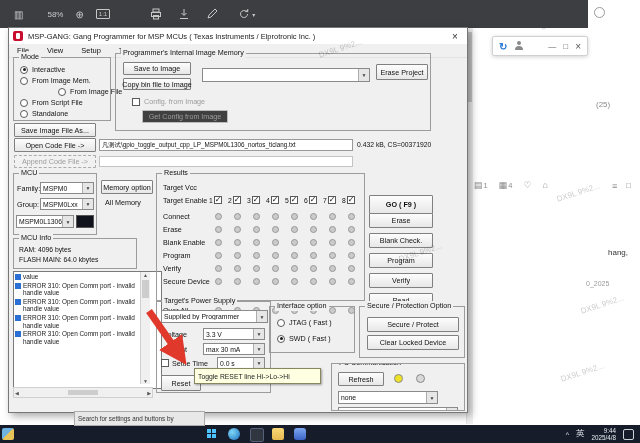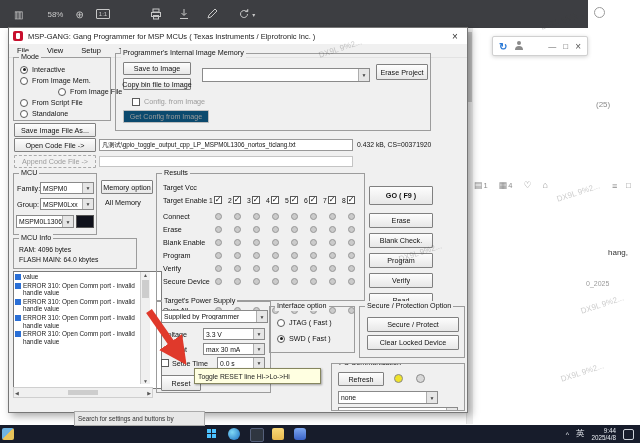--- a/index.html
+++ b/index.html
@@ -16,21 +16,21 @@
   .tilogo{width:10px;height:10px;background:#c8102e;border-radius:2px;margin:0 5px 0 4px;position:relative;}
   .tilogo::after{content:"";position:absolute;left:3px;top:2px;width:4px;height:6px;background:#fff;border-radius:1px;}
   .wtitle{font-size:7.5px;color:#222;white-space:nowrap;overflow:hidden;flex:1;}
   .wclose{width:16px;height:14px;display:flex;align-items:center;justify-content:center;font-size:10px;color:#333;margin-right:4px;}
   .menubar{position:absolute;left:0;top:16px;right:0;height:13px;display:flex;align-items:center;gap:18px;padding-left:8px;background:#f0f0f0;border-bottom:1px solid #e2e2e2;}
   .menubar span{font-size:7.5px;color:#111;}
   .grp{position:absolute;border:1px solid #9c9c9c;box-sizing:border-box;}
   .lg{position:absolute;top:-6px;left:5px;background:#f0f0f0;padding:0 2px;font-size:7.2px;line-height:10px;color:#111;white-space:nowrap;}
   .btn{position:absolute;box-sizing:border-box;border:1px solid #808080;background:linear-gradient(#fdfdfd,#e7e7e7);display:flex;align-items:center;justify-content:center;font-size:7.2px;color:#111;white-space:nowrap;border-radius:1px;}
   .btn.dis{color:#9c9c9c;border:1px dashed #ababab;background:#f1f1f1;}
-  .btn.dis2{color:#9c9c9c;border:1px solid #bdbdbd;background:#0c4a6e;}
+  .btn.dis2{color:#9c9c9c;border:1px solid #bdbdbd;background:#404040;margin-left:19px;}
   .combo{position:absolute;box-sizing:border-box;background:#fff;border:1px solid #8a8a8a;display:flex;align-items:center;padding-left:2px;font-size:6.8px;color:#111;overflow:hidden;}
   .combo .cv{white-space:nowrap;overflow:hidden;}
   .combo .ca{position:absolute;right:0;top:0;bottom:0;width:10px;background:#e6e6e6;border-left:1px solid #adadad;display:flex;align-items:center;justify-content:center;font-size:5px;color:#444;}
   .field{position:absolute;box-sizing:border-box;background:#fff;border:1px solid #999;font-size:6.3px;display:flex;align-items:center;padding-left:2px;white-space:nowrap;overflow:hidden;color:#111;}
   .lbl{position:absolute;font-size:7.2px;color:#111;white-space:nowrap;}
   .rad{display:inline-block;width:8px;height:8px;border-radius:50%;border:1px solid #5a5a5a;background:#fff;box-sizing:border-box;position:relative;flex:0 0 8px;}
   .rad.sel::after{content:"";position:absolute;left:1.5px;top:1.5px;width:3px;height:3px;border-radius:50%;background:#1a1a1a;}
   .chk{display:inline-block;width:8px;height:8px;border:1px solid #5a5a5a;background:#fff;box-sizing:border-box;position:relative;flex:0 0 8px;}
   .chk.on::after{content:"\2713";position:absolute;left:0;top:-2.5px;font-size:8px;color:#111;}
   .optrow{position:absolute;display:flex;align-items:center;gap:4px;}
@@ -395,21 +395,21 @@
             <span class="dot"></span>
             <span class="dot"></span>
             <span class="dot"></span>
             <span class="dot"></span>
             <span class="dot"></span>
             <span class="dot"></span>
           </div>
         </div>
     </div>
 
-    <div class="btn" style="left:360px;top:158px;width:64px;height:19px;font-weight:bold;">GO   ( F9 )</div>
+    <div class="btn" style="left:360px;top:167px;width:64px;height:19px;font-weight:bold;">GO   ( F9 )</div>
     <div class="btn" style="left:360px;top:185px;width:64px;height:15px;">Erase</div>
     <div class="btn" style="left:360px;top:205px;width:64px;height:15px;">Blank Check.</div>
     <div class="btn" style="left:360px;top:225px;width:64px;height:15px;">Program</div>
     <div class="btn" style="left:360px;top:245px;width:64px;height:15px;">Verify</div>
     <div class="btn" style="left:360px;top:265px;width:64px;height:15px;">Read</div>
 
     <div class="grp" style="left:147px;top:273px;width:115px;height:92px;">
       <span class="lg">Target's Power Supply</span>
       <div class="combo" style="left:4px;top:8px;width:107px;height:13px;">
           <span class="cv">Supplied by Programmer</span>

